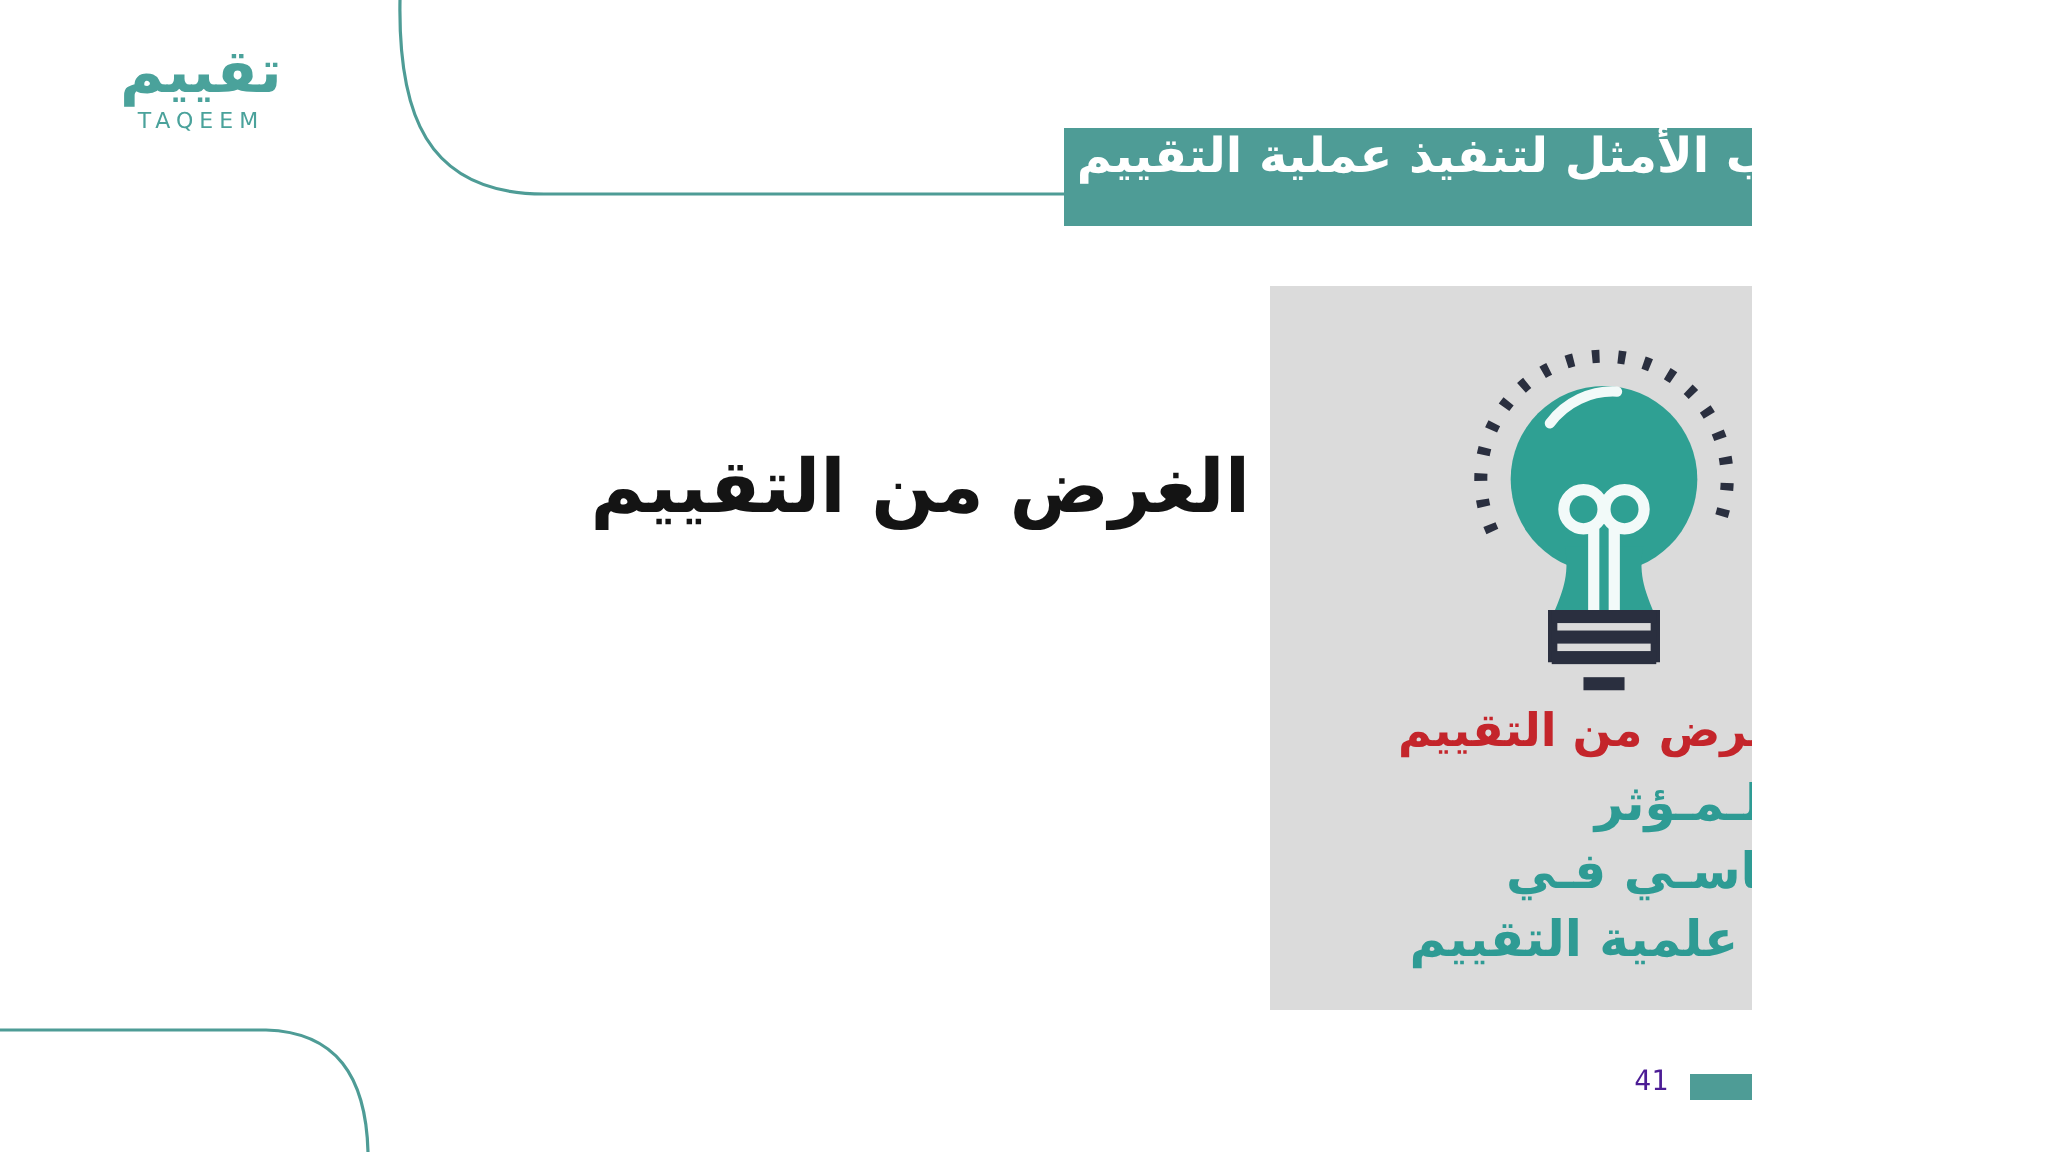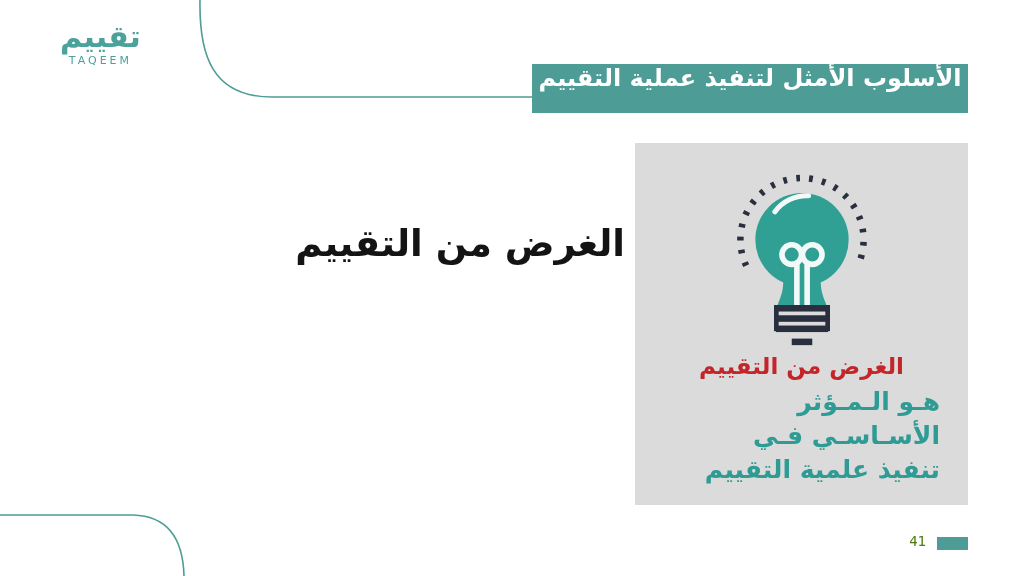--- a/index.html
+++ b/index.html
@@ -1,18 +1,18 @@
 <!DOCTYPE html>
 <html lang="ar"><head>
 <meta charset="utf-8">
 <style>
   html,body{margin:0;padding:0;background:#ffffff;}
   .slide{
     position:relative;
-    width:968px;height:576px;
+    width:876px;height:576px;
     background:#ffffff;
     overflow:hidden;
     font-family:"DejaVu Sans",sans-serif;
   }
   
   .deco-svg{position:absolute;inset:0;width:1024px;height:576px;}
 
   
   .logo{position:absolute;left:60px;top:22px;text-align:center;color:#4AA29B;}
   .logo-ar{font-size:30px;font-weight:bold;line-height:1;direction:rtl;}
@@ -51,21 +51,21 @@
     color:#C4252B;font-size:23px;font-weight:bold;
   }
   .card-subtitle{
     margin-top:6px;padding-right:28px;text-align:right;direction:rtl;
     color:#2E9B94;font-size:25px;font-weight:bold;line-height:34px;padding-left:28px;
   }
 
   
   .page-number{
     position:absolute;right:42px;top:533px;
-    font-size:14px;color:#4d7c0f;font-family:"DejaVu Sans Mono","DejaVu Sans",monospace;
+    font-size:14px;color:#4c1d95;font-family:"DejaVu Sans Mono","DejaVu Sans",monospace;
   }
   .page-marker{
     position:absolute;right:0;top:537px;width:31px;height:13px;background:#4E9C96;
   }
 </style>
 </head>
 <body>
 
 <div class="slide">
 

